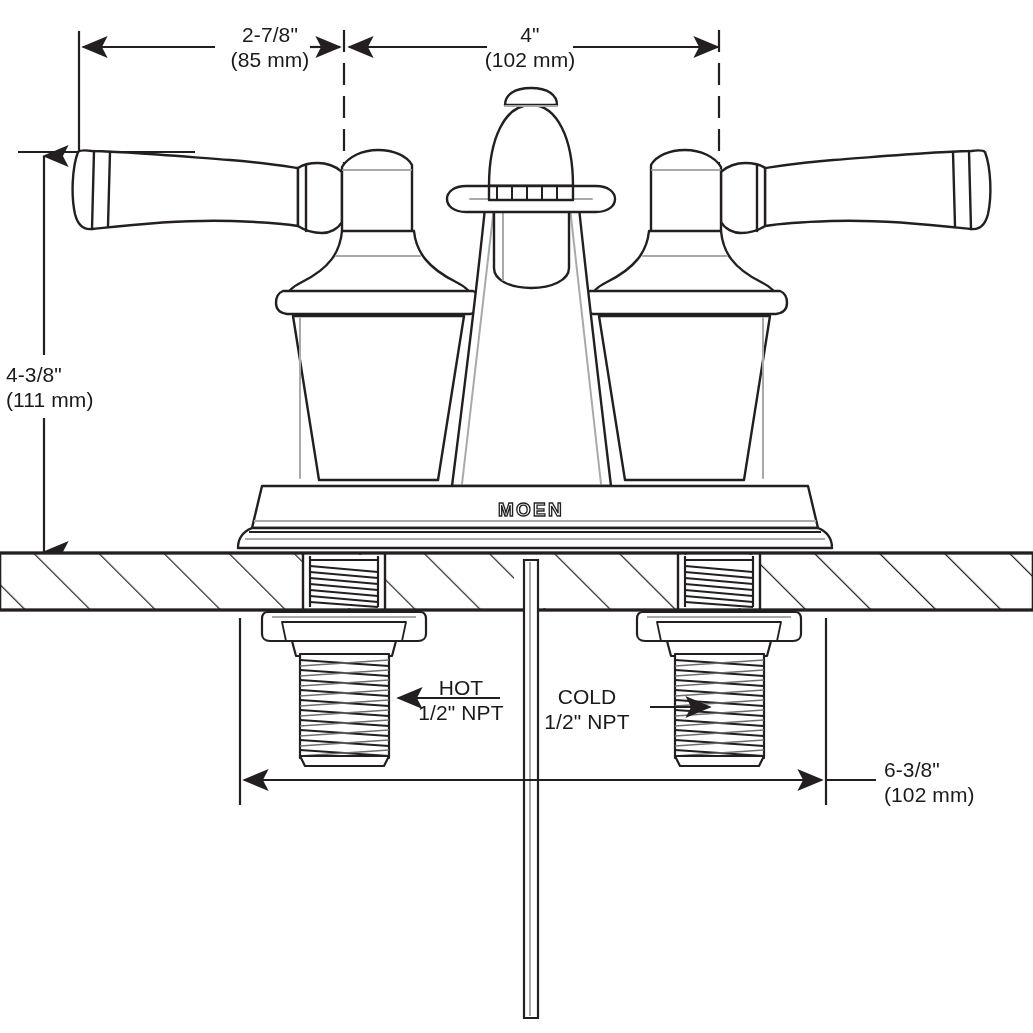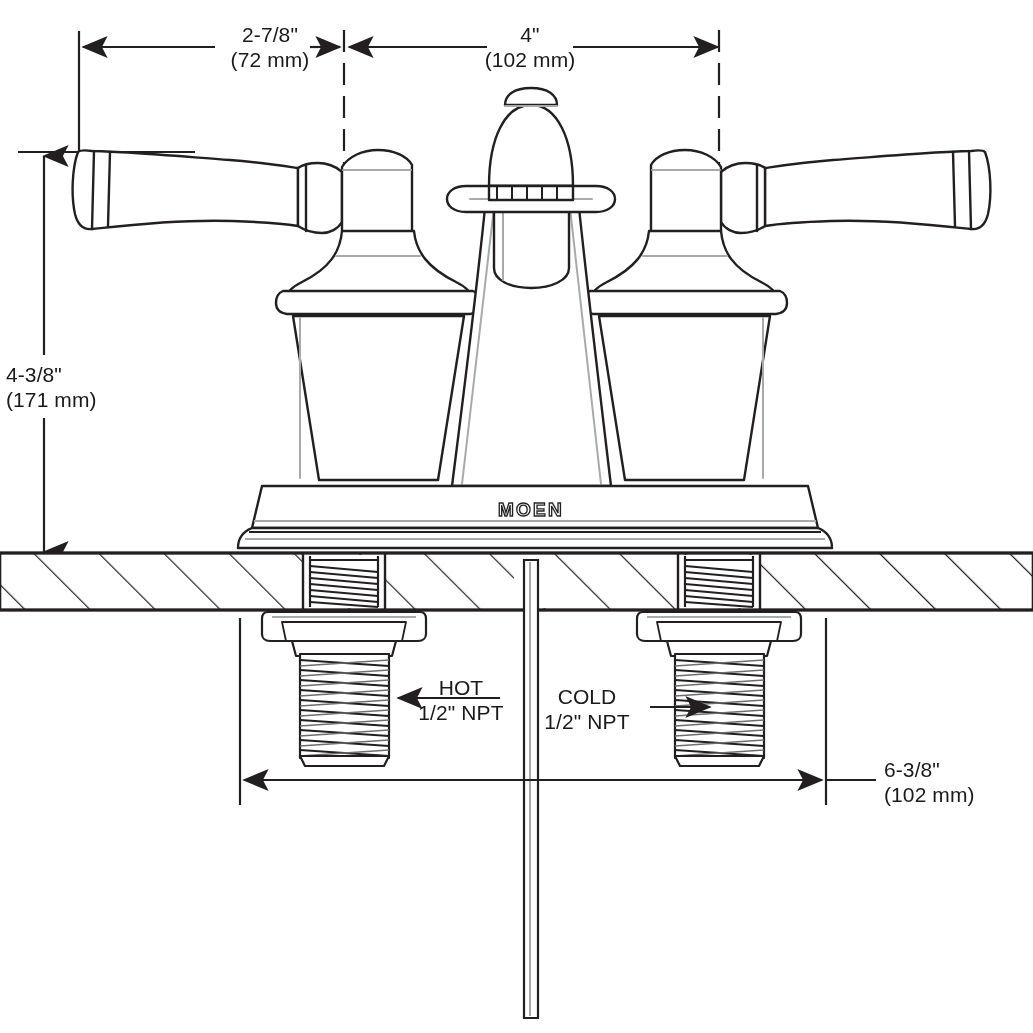--- a/index.html
+++ b/index.html
@@ -282,31 +282,31 @@
     <g>
       <line x1="240" y1="618" x2="240" y2="805" stroke="#231f20" stroke-width="2.2"></line>
       <line x1="826" y1="618" x2="826" y2="805" stroke="#231f20" stroke-width="2.2"></line>
       <line x1="244" y1="780" x2="822" y2="780" stroke="#231f20" stroke-width="2.2" marker-start="url(#arrEnd)" marker-end="url(#arrEnd)"></line>
       <line x1="826" y1="780" x2="876" y2="780" stroke="#231f20" stroke-width="2.2"></line>
     </g>
   </svg>
 
   <div class="dimtext" style="left:190px; top:22px; width:160px;">
     <div>2-7/8"</div>
-    <div>(72 mm)</div>
+    <div>(85 mm)</div>
   </div>
 
   <div class="dimtext" style="left:450px; top:22px; width:160px;">
     <div>4"</div>
     <div>(102 mm)</div>
   </div>
 
   <div class="dimtext left" style="left:6px; top:362px; width:130px;">
     <div>4-3/8"</div>
-    <div>(171 mm)</div>
+    <div>(111 mm)</div>
   </div>
 
   <div class="dimtext left" style="left:884px; top:757px; width:150px;">
     <div>6-3/8"</div>
     <div>(102 mm)</div>
   </div>
 
   <div class="dimtext" style="left:406px; top:675px; width:110px;">
     <div>HOT</div>
     <div>1/2" NPT</div>

